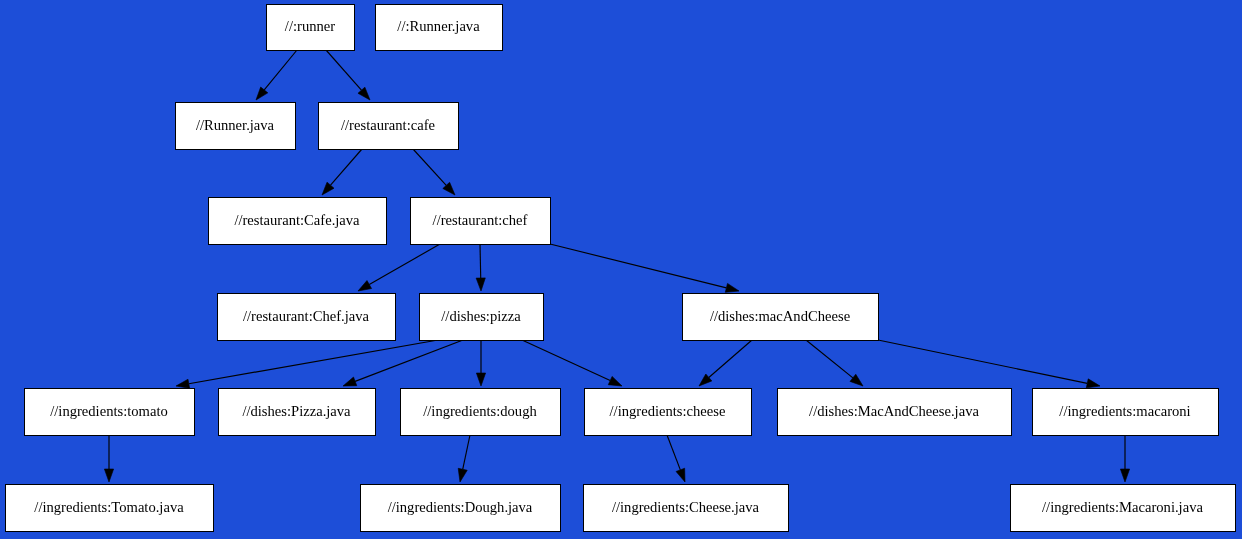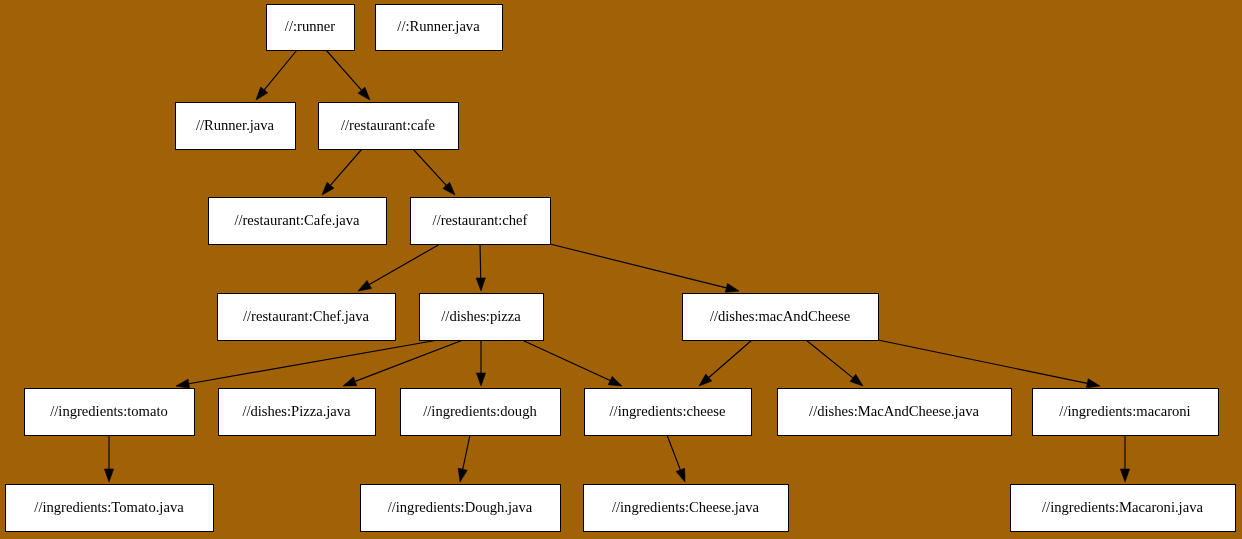--- a/index.html
+++ b/index.html
@@ -5,21 +5,21 @@
 <style>
   html, body {
     margin: 0;
     padding: 0;
     background: #ffffff;
   }
   #graph-root {
     position: relative;
     width: 1242px;
     height: 539px;
-    background: #a16207;
+    background: #1d4ed8;
     font-family: "Liberation Serif", "DejaVu Serif", serif;
     overflow: hidden;
   }
   #graph-svg {
     position: absolute;
     left: 0;
     top: 0;
     width: 1242px;
     height: 539px;
     display: block;

